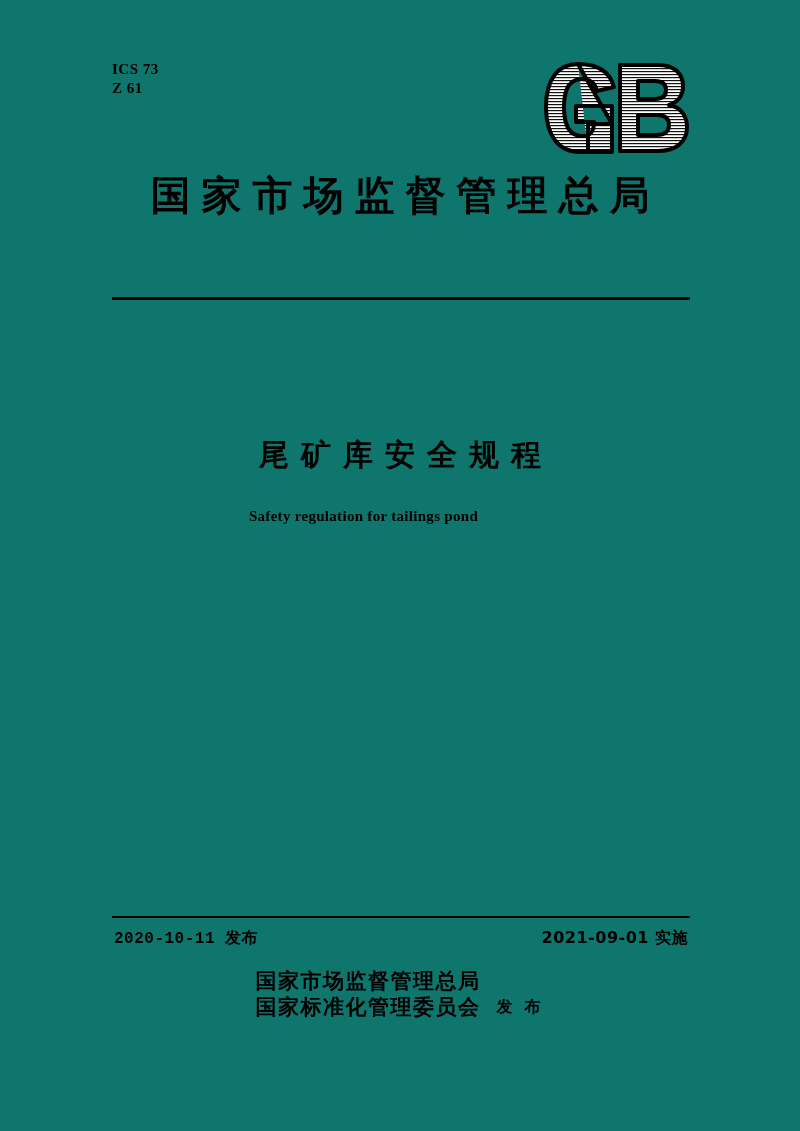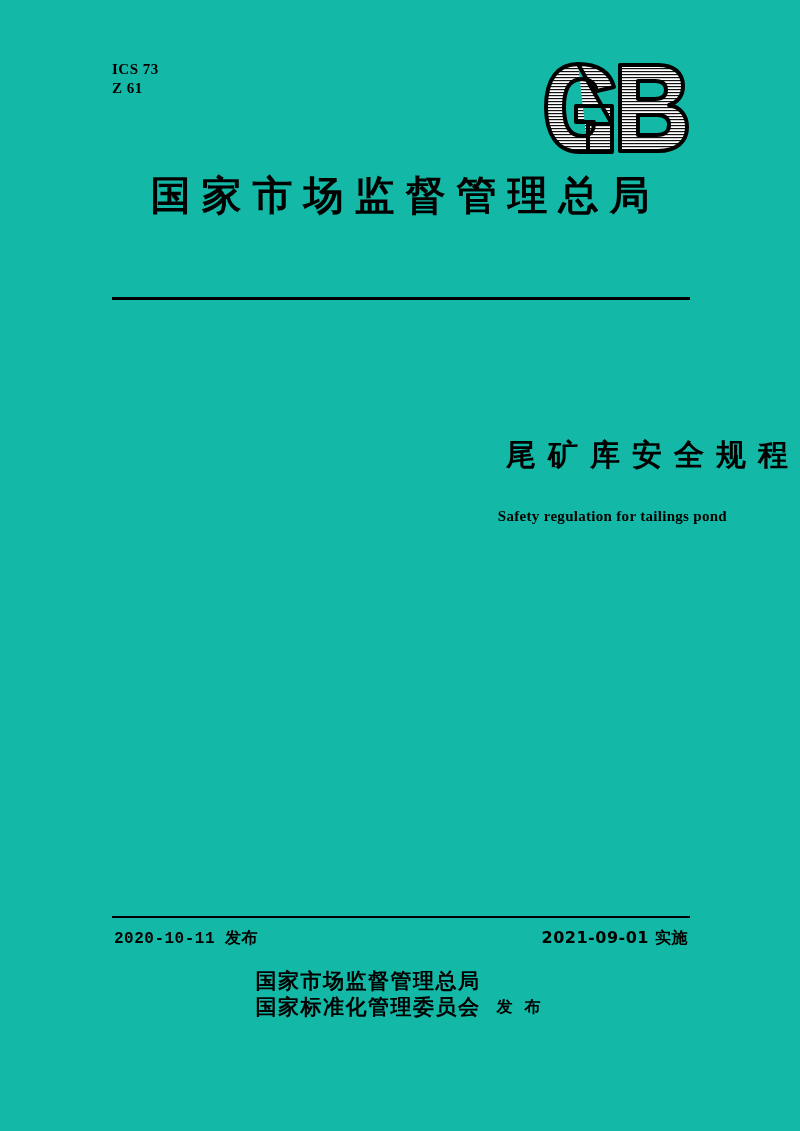--- a/index.html
+++ b/index.html
@@ -14,21 +14,21 @@
     font-family: "Liberation Serif", serif;
     color: #000000;
     overflow: hidden;
   }
 
   .page {
     position: absolute;
     left: 0; top: 0;
     width: 800px;
     height: 1131px;
-    background: #14b8a6;
+    background: #0f766e;
   }
 
   
   .ics-block {
     position: absolute;
     left: 112px;
     top: 60px;
     font-family: "Liberation Serif", serif;
     font-weight: bold;
     font-size: 15px;
@@ -98,33 +98,33 @@
     width: 578px;
     border-top: 2px solid #000;
   }
 
   
   .doc-title-cn {
     position: absolute;
     left: 0;
     top: 435px;
     width: 800px;
-    text-align: right;
+    text-align: center;
     font-family: "DejaVu Serif", serif;
     font-weight: bold;
     font-size: 30px;
     letter-spacing: 12px;
     text-indent: 12px;
   }
   .doc-title-en {
     position: absolute;
     left: 0;
     top: 508px;
     width: 727px;
-    text-align: right;
+    text-align: center;
     font-family: "Liberation Serif", serif;
     font-weight: bold;
     font-size: 15px;
     letter-spacing: 0.3px;
   }
 
   
   .date-issue {
     position: absolute;
     left: 114px;

